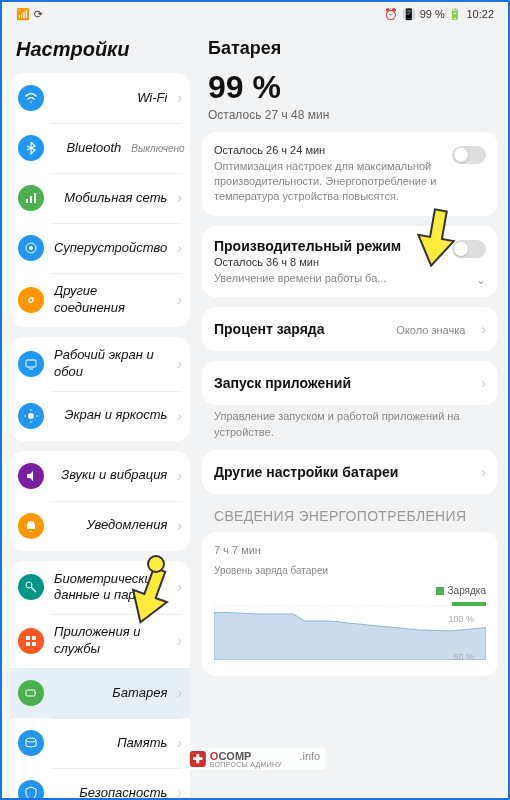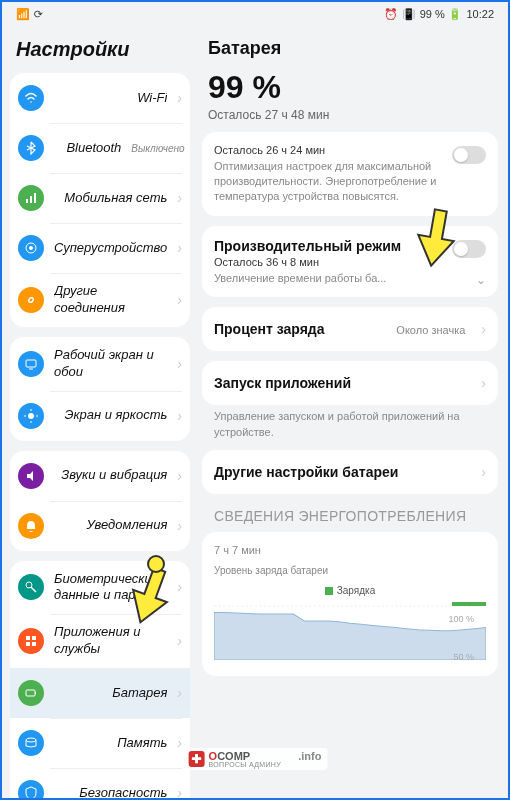--- a/index.html
+++ b/index.html
@@ -33,21 +33,21 @@
 .row { background:#fff; border-radius:14px; padding:14px 12px; margin-bottom:10px; display:flex; align-items:center; justify-content:space-between; }
 .row-title { font-size:14px; font-weight:600; color:#111; }
 .row-val { font-size:11px; color:#888; text-align:right; line-height:1.2; margin-right:4px; }
 .section-note { font-size:11px; color:#888; padding: 0 12px 10px; line-height:1.4; }
 .section-header { font-size:14px; color:#999; padding: 4px 12px 8px; letter-spacing: .3px; }
 .chart-card { background:#fff; border-radius:14px; padding:12px; }
 .chart-head { display:flex; justify-content:space-between; align-items:flex-start; }
 .chart-title { font-size:13px; font-weight:600; color:#111; max-width:160px; line-height:1.3; }
 .chart-val { font-size:11px; color:#888; }
 .chart-sub { font-size:10px; color:#888; margin-top:8px; line-height:1.3; }
-.legend { display:flex; align-items:center; gap:4px; font-size:10px; color:#555; justify-content:center; margin-top:8px; }
+.legend { display:flex; align-items:center; gap:4px; font-size:10px; color:#555; justify-content:flex-end; margin-top:8px; }
 .legend-sw { width:8px; height:8px; background:#4caf50; }
 .chart-svg { width:100%; height:60px; margin-top:4px; }
 .y100,.y50 { position:absolute; right:24px; font-size:9px; color:#aaa; }
 .y100 { bottom:52px; } .y50 { bottom:14px; }
 .arrow { position:absolute; width:44px; height:60px; pointer-events:none; z-index:5; }
 .arrow svg { width:100%; height:100%; }
 .arrow1 { left:412px; top:206px; transform:rotate(10deg); }
 .arrow2 { left:126px; top:564px; transform:rotate(20deg) scaleX(-1); }
 .dot1 { position:absolute; width:18px; height:18px; border-radius:50%; background:#ffeb3b; border:2px solid #333; left:145px; top:553px; z-index:6; }
 .watermark { position:absolute; left:50%; bottom:28px; transform:translateX(-50%); display:flex; align-items:center; gap:4px; background:rgba(255,255,255,.85); border-radius:4px; padding:2px 6px; z-index:10; font-size:11px; font-weight:700; }
@@ -339,16 +339,16 @@
 <div class="dot1"></div>
 <div class="arrow arrow2">
   <svg viewBox="0 0 44 60">
       <path d="M22 2 L40 30 L28 30 L28 58 L16 58 L16 30 L4 30 Z" fill="#ffeb3b" stroke="#333" stroke-width="2" transform="rotate(180 22 30)"></path>
     </svg>
 </div>
 
 <div class="watermark">
   <span class="wm-badge">✚</span>
   <span>
-    <span class="wm-o">O</span><span class="wm-rest">COMP</span><span style="color:#888;font-weight:700;margin-left:48px;">.info</span>
+    <span class="wm-o">O</span><span class="wm-rest">COMP</span><span style="color:#888;font-weight:400;margin-left:48px;">.info</span>
     <span class="wm-sub">ВОПРОСЫ АДМИНУ</span>
   </span>
 </div>
 
 </body></html>

